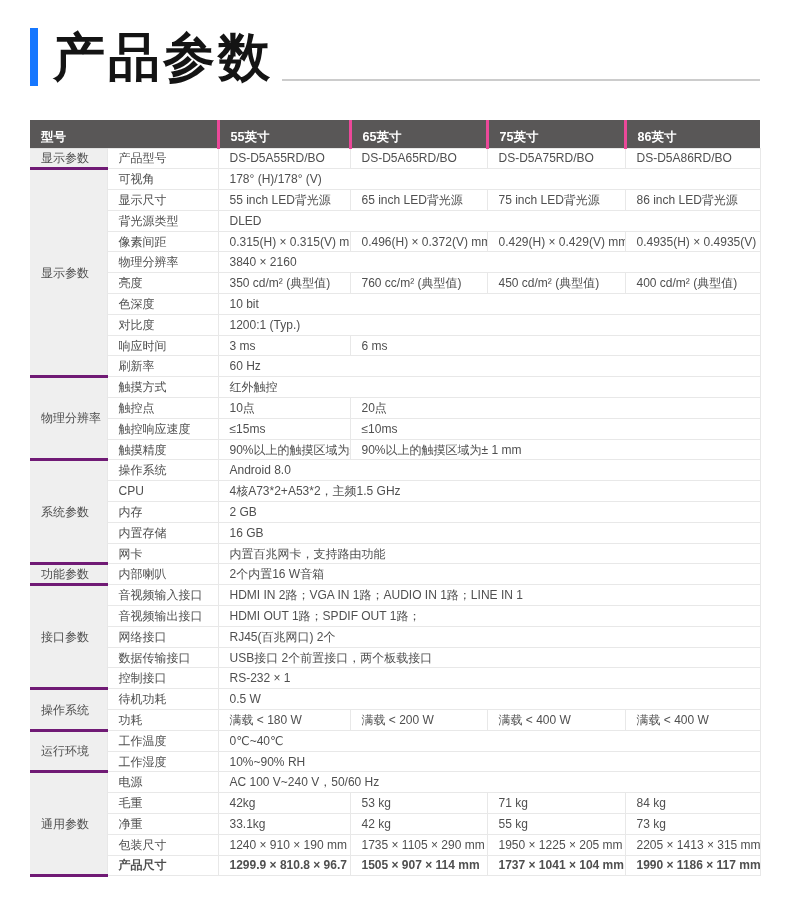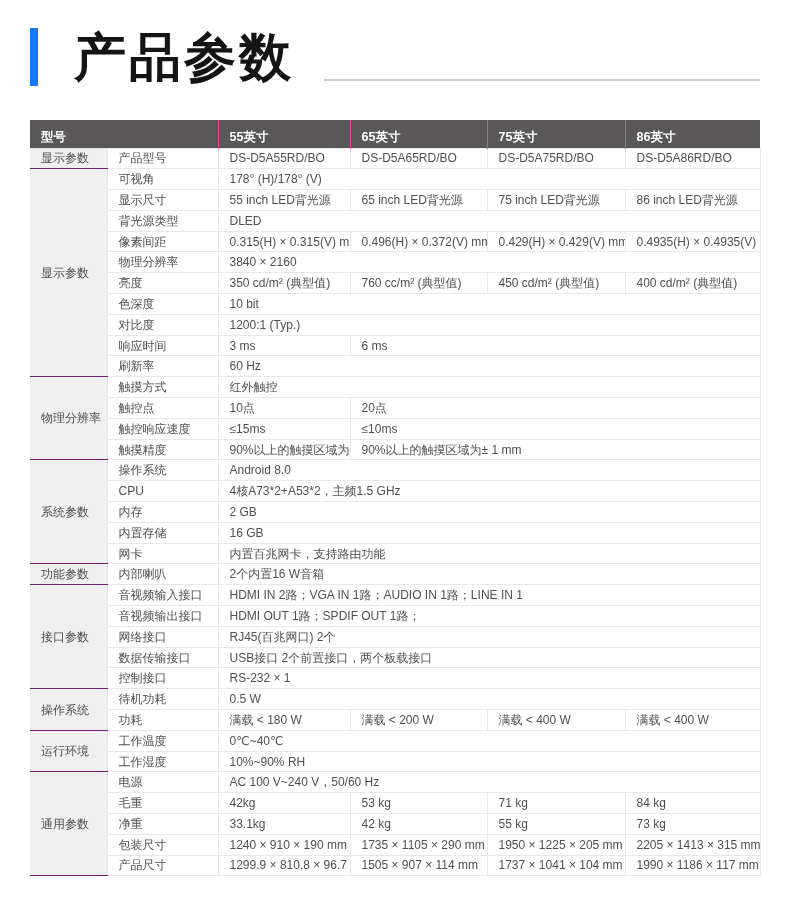--- a/index.html
+++ b/index.html
@@ -8,47 +8,47 @@
   }
   *{box-sizing:border-box;}
   html,body{margin:0;padding:0;}
   body{
     width:790px;height:900px;background:#ffffff;
     font-family:"Liberation Sans","DejaVu Sans",sans-serif;
     color:var(--text);overflow:hidden;
   }
   .page{padding:28px 30px 0 30px;}
   
-  .title-row{display:flex;align-items:stretch;gap:21px;}
+  .title-row{display:flex;align-items:stretch;}
   .title-bar{width:8px;background:var(--accent);margin-right:15px;}
   .page-title{
     margin:0;font-size:52px;line-height:58px;font-weight:800;
     color:#141414;letter-spacing:3px;white-space:nowrap;
   }
   .title-line{flex:1;height:2px;background:#cccccc;align-self:flex-end;margin:0 0 5px 9px;}
   
   table.spec{border-collapse:collapse;table-layout:fixed;width:730px;margin-top:34px;}
   th{
     background:var(--header-bg);color:#ffffff;font-size:12.5px;font-weight:bold;
     text-align:left;height:28px;padding:8px 4px 0 11px;
   }
-  th + th{border-left:1px solid #ec4899;}
+  th + th{border-left:3px solid #ec4899;}
   td{
     font-size:12px;line-height:14px;height:20.8px;
     padding:0 4px 0 11px;vertical-align:middle;color:var(--text);
     white-space:nowrap;overflow:hidden;
   }
   td.group-cell{
     background:var(--group-bg);
-    border-top:1px solid #e0e0e0;border-bottom:1px solid #701a75;margin-top:8px;
+    border-top:1px solid #e0e0e0;border-bottom:3px solid #701a75;margin-top:8px;
   }
   td.param-cell{border-top:1px solid var(--border);border-left:1px solid var(--border);}
   td.value-cell{border-top:1px solid var(--border);border-left:1px solid var(--border);}
   td.value-cell:last-child{border-right:1px solid var(--border);}
-  tbody tr:last-child td{border-bottom:1px solid var(--border);}
+  tbody tr:last-child td{border-bottom:1px solid var(--border);font-weight:bold;}
 </style>
 </head>
 <body>
 
 <div class="page">
 
   <div class="title-row">
     <div class="title-bar"></div>
     <h1 class="page-title">产品参数</h1>
     <div class="title-line"></div>

